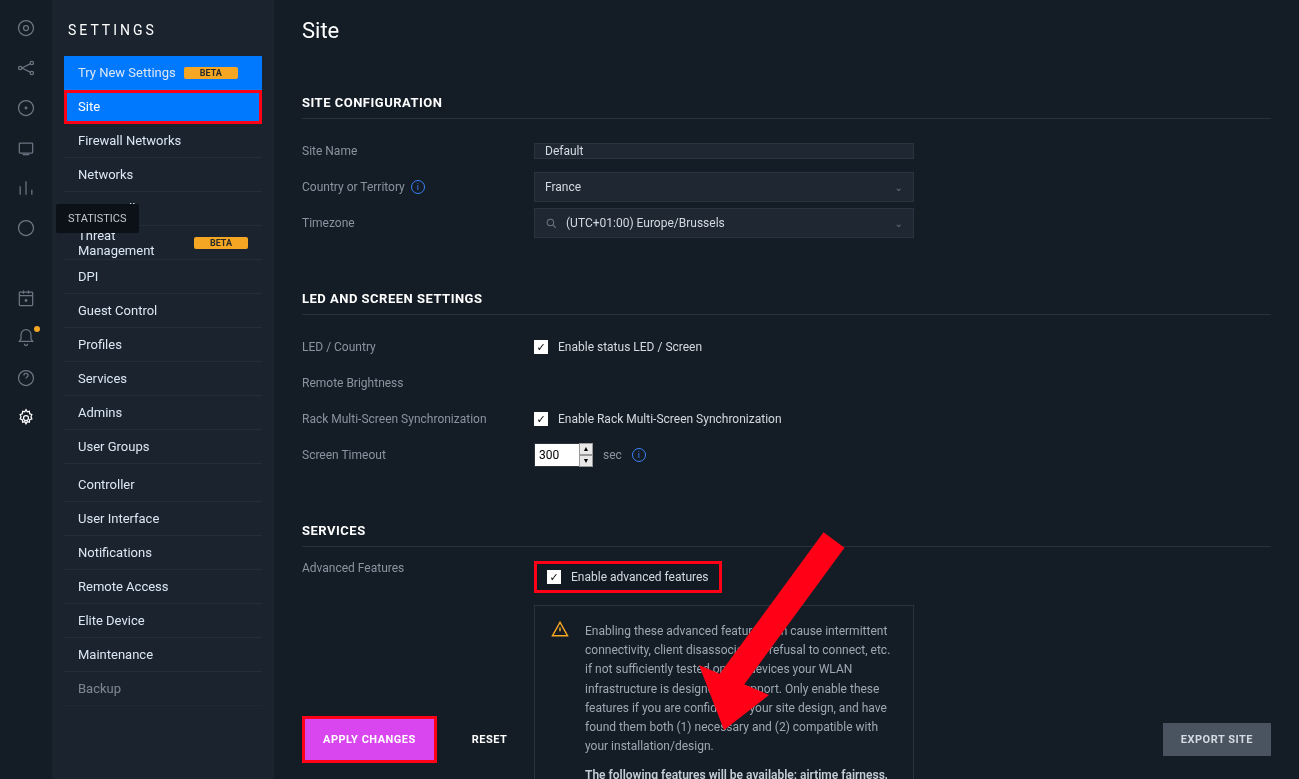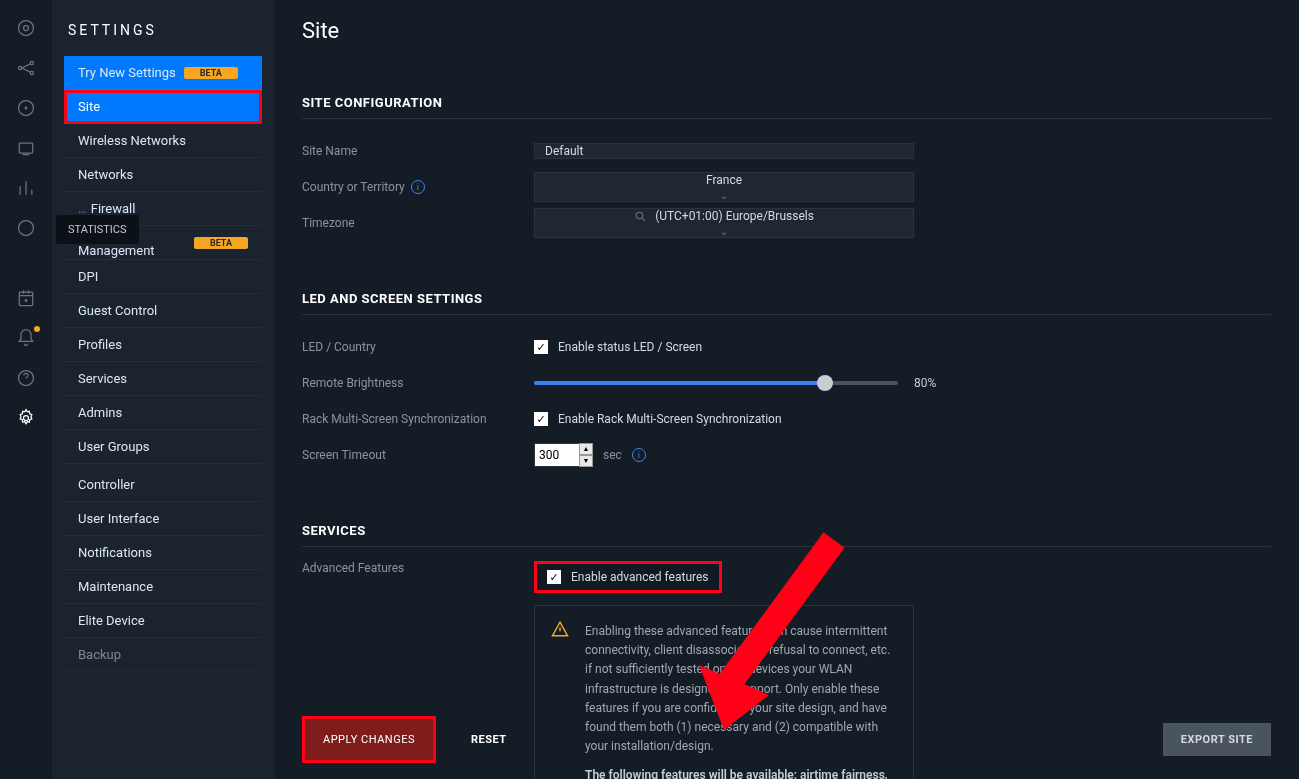--- a/index.html
+++ b/index.html
@@ -20,36 +20,36 @@
 .sidebar-item { height: 34px; display:flex; align-items:center; padding: 0 14px; color:#dbe7f4; font-size:13px; cursor:pointer; border-bottom: 1px solid rgba(255,255,255,0.05); position:relative; }
 .sidebar-item.active { background:#0079ff; color:#fff; }
 .sidebar-item.tryNew { background: #0079ff; }
 .sidebar-highlight-site { position:absolute; left:0; right:0; top:34px; height:34px; border:3px solid #ff0016; pointer-events:none; z-index:5; }
 .sidebar .group { position:relative; margin: 0 12px; }
 .divider-gap { height:4px; background:#1a232e; margin:0 12px; }
 .beta { background:#f5a623; color:#2a2a2a; font-size:9px; font-weight:700; padding:1px 16px; border-radius:2px; margin-left:auto; }
 .sidebar-item .beta { margin-left: 8px; }
 
 
-.tooltip { position:absolute; left:56px; top:204px; background:#0b1117; color:#c5c9cd; font-size:11px; padding:8px 12px; border-radius:2px; z-index:50;margin-top:11px; }
+.tooltip { position:absolute; left:56px; top:204px; background:#0b1117; color:#c5c9cd; font-size:11px; padding:8px 12px; border-radius:2px; z-index:50; }
 .tooltip:before { content:''; position:absolute; left:-6px; top:50%; margin-top:-6px; border:6px solid transparent; border-right-color:#0b1117; }
 
 
 .main { flex:1; display:flex; flex-direction:column; padding: 18px 28px 0 28px; position:relative; }
 .page-title { color:#fff; font-size:22px; font-weight:400; margin-bottom: 28px; }
 
 .section-title { color:#fff; font-size:13px; font-weight:700; letter-spacing:0.5px; padding-bottom:8px; border-bottom:1px solid #29323c; margin-bottom:14px;margin-top:24px; }
 .section { margin-bottom: 26px; }
 
 .row { display:flex; align-items:center; min-height:36px; font-size:12px; }
 .row-label { width: 232px; color:#8a94a1; display:flex; align-items:center; gap:6px; }
 .row-control { flex:1; }
 
 .text-input { background:#1e2732; border:1px solid #2a3441; color:#d4dae1; padding:6px 10px; font-size:12px; width:380px; height:16px; }
-.select { background:#1e2732; border:1px solid #2a3441; color:#d4dae1; padding:0 10px; font-size:12px; width:380px; height:30px; display:flex; align-items:center; justify-content:space-between; cursor:pointer; position:relative;flex-direction:column; }
+.select { background:#1e2732; border:1px solid #2a3441; color:#d4dae1; padding:0 10px; font-size:12px; width:380px; height:30px; display:flex; align-items:center; justify-content:space-between; cursor:pointer; position:relative; }
 .select.search .mag { margin-right:8px; color:#6b7682; }
 
 .checkbox-wrap { display:flex; align-items:center; gap:10px; font-size:12px; color:#d4dae1; }
 .checkbox { width:14px; height:14px; background:#fff; display:inline-flex; align-items:center; justify-content:center; font-size:11px; color:#000; cursor:pointer; }
 
 .slider-wrap { display:flex; align-items:center; gap:16px; width:420px; }
 .slider { position:relative; flex:1; height:4px; background:#4a5360; border-radius:2px; }
 .slider-fill { position:absolute; left:0; top:0; height:4px; background:#3b82f6; border-radius:2px; }
 .slider-thumb { position:absolute; top:50%; width:16px; height:16px; border-radius:50%; background:#c8cdd3; transform:translate(-50%,-50%); cursor:pointer; }
 .slider-val { font-size:12px; color:#c4ccd4; width:40px; }
@@ -64,21 +64,21 @@
 .warn-box { margin-top:12px; border:1px solid #2a3441; padding:16px 18px 18px 50px; width:380px; font-size:12px; color:#9ea8b3; line-height:1.6; position:relative; }
 .warn-box .warn-icon { position:absolute; left:16px; top:14px; color:#f5a623; }
 .warn-box p { margin-bottom:10px; }
 .warn-box p:last-child { margin-bottom:0; }
 .warn-box strong { color:#c4ccd4; font-weight:600; }
 
 .info-icon { width:14px; height:14px; border:1px solid #3b82f6; border-radius:50%; display:inline-flex; align-items:center; justify-content:center; font-size:9px; color:#3b82f6; cursor:pointer; }
 
 
 .footer { position:absolute; bottom:0; left:0; right:0; padding:16px 28px; display:flex; align-items:center; gap:20px; }
-.btn-apply { background:#7f1d1d; color:#fff; font-size:11px; font-weight:400; letter-spacing:0.5px; padding:14px 18px; border:none; cursor:pointer; }
+.btn-apply { background:#d946ef; color:#fff; font-size:11px; font-weight:700; letter-spacing:0.5px; padding:14px 18px; border:none; cursor:pointer; }
 .btn-reset { background:none; border:none; color:#fff; font-size:11px; font-weight:700; letter-spacing:0.5px; cursor:pointer;padding-left:15px; }
 .btn-export { margin-left:auto; background:#4a5360; color:#d4dae1; border:none; font-size:11px; font-weight:700; letter-spacing:0.5px; padding:10px 18px; cursor:pointer; }
 .apply-highlight { border:3px solid #ff0016; display:inline-block; }
 
 
 .arrow-annotation { position:absolute; left:400px; top:530px; pointer-events:none; z-index:40; }
 
 .chev { font-size:10px; color:#6b7682; }
 
 </style>
@@ -159,21 +159,21 @@
     <div class="group">
       <div class="sidebar-highlight-site"></div>
       <div class="sidebar-item tryNew">
           <span>Try New Settings</span>
           <span class="beta">BETA</span>
         </div>
       <div class="sidebar-item active">
           <span>Site</span>
         </div>
       <div class="sidebar-item">
-          <span>Wireless Networks</span>
+          <span>Firewall Networks</span>
         </div>
       <div class="sidebar-item">
           <span>Networks</span>
         </div>
       <div class="sidebar-item">
           <span style="opacity:0.4;margin-right:4px">…</span>
           <span>Firewall</span>
         </div>
       <div class="sidebar-item">
           <span>Threat Management</span>
@@ -203,24 +203,27 @@
       <div class="sidebar-item">
           <span>Controller</span>
         </div>
       <div class="sidebar-item">
           <span>User Interface</span>
         </div>
       <div class="sidebar-item">
           <span>Notifications</span>
         </div>
       <div class="sidebar-item">
+          <span>Remote Access</span>
+        </div>
+      <div class="sidebar-item">
+          <span>Elite Device</span>
+        </div>
+      <div class="sidebar-item">
           <span>Maintenance</span>
-        </div>
-      <div class="sidebar-item">
-          <span>Elite Device</span>
         </div>
       <div class="sidebar-item" style="opacity:0.5">
           <span>Backup</span>
         </div>
     </div>
   </div>
 
   <div class="main">
     <div class="page-title">Site</div>
 
@@ -265,29 +268,20 @@
         <div class="row-label">LED / Country</div>
         <div class="row-control">
             <label class="checkbox-wrap">
               <span class="checkbox">✓</span>
               <span>Enable status LED / Screen</span>
             </label>
           </div>
       </div>
       <div class="row">
         <div class="row-label">Remote Brightness</div>
-        <div class="row-control">
-          <div class="slider-wrap">
-            <div class="slider">
-              <div class="slider-fill" style="width:80%"></div>
-              <div class="slider-thumb" style="left:80%"></div>
-            </div>
-            <div class="slider-val">80%</div>
-          </div>
-        </div>
       </div>
       <div class="row">
         <div class="row-label">Rack Multi-Screen Synchronization</div>
         <div class="row-control">
             <label class="checkbox-wrap">
               <span class="checkbox">✓</span>
               <span>Enable Rack Multi-Screen Synchronization</span>
             </label>
           </div>
       </div>

